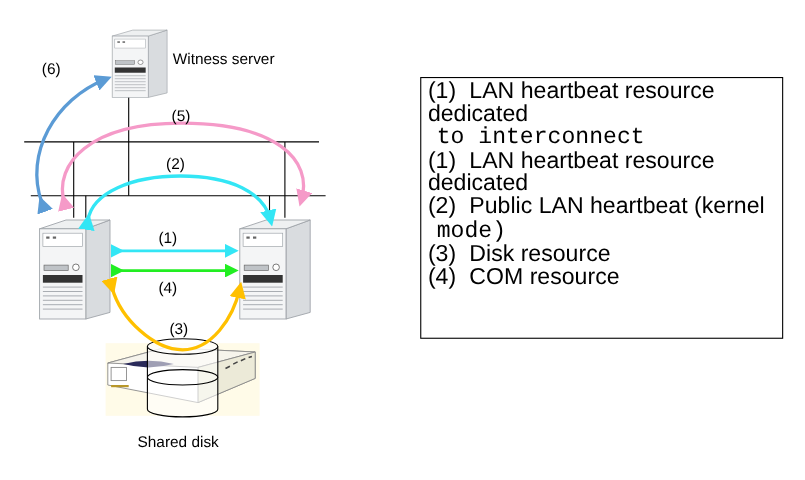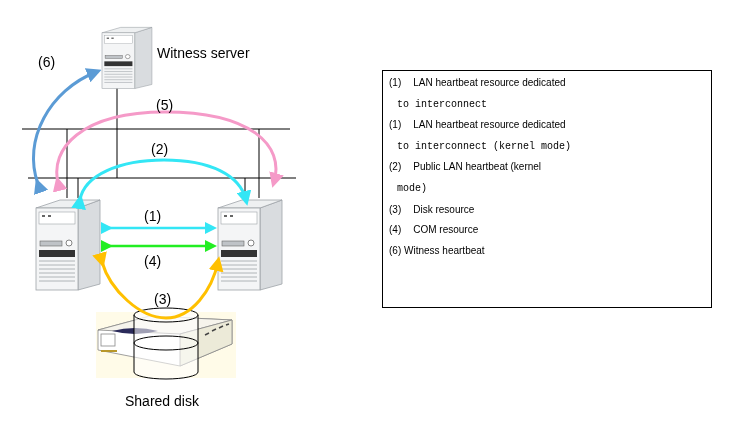--- a/index.html
+++ b/index.html
@@ -2,21 +2,21 @@
 <html><head>
 <meta charset="utf-8">
 <style>
   html, body { margin: 0; padding: 0; background: #ffffff; }
   body { width: 732px; height: 436px; position: relative; overflow: hidden; font-family: "Liberation Sans", sans-serif; color: #000; }
   #diagram { position: absolute; left: 0; top: 0; }
   .lbl { font-family: "Liberation Sans", sans-serif; font-size: 14px; fill: #000; }
   #legend {
     position: absolute; left: 382px; top: 70px; width: 330px; height: 238px;
     border: 1px solid #000; box-sizing: border-box; padding: 2px 0 0 6px;
-    font-family: "Liberation Sans", sans-serif; font-size: 10px; line-height: 20.6px;
+    font-family: "Liberation Sans", sans-serif; font-size: 21px; line-height: 20.6px;
   }
   .legend-item { margin: 0; }
   .legend-item .num { display: inline-block; }
   .legend-item .gap { display: inline-block; width: 12px; }
   .legend-item .indent { padding-left: 8px; font-family: Liberation Mono, monospace; }
 </style>
 </head>
 <body>
 
 <svg id="diagram" width="732" height="436" viewBox="0 0 732 436">
@@ -128,28 +128,24 @@
   <text class="lbl" x="154" y="304">(3)</text>
 </svg>
 
 <div id="legend">
   <div class="legend-item">
     <span class="num">(1)</span><span class="gap"></span><span>LAN heartbeat resource dedicated</span><br>
     <span class="indent">to interconnect</span>
   </div>
   <div class="legend-item">
     <span class="num">(1)</span><span class="gap"></span><span>LAN heartbeat resource dedicated</span><br>
-    <span class="indent">to interconnect (kernel mode)</span>
   </div>
   <div class="legend-item">
     <span class="num">(2)</span><span class="gap"></span><span>Public LAN heartbeat (kernel</span><br>
     <span class="indent">mode)</span>
   </div>
   <div class="legend-item">
     <span class="num">(3)</span><span class="gap"></span><span>Disk resource</span>
   </div>
   <div class="legend-item">
     <span class="num">(4)</span><span class="gap"></span><span>COM resource</span>
   </div>
-  <div class="legend-item">
-    <span class="num">(6)</span> <span>Witness heartbeat</span>
-  </div>
 </div>
 
 </body></html>

